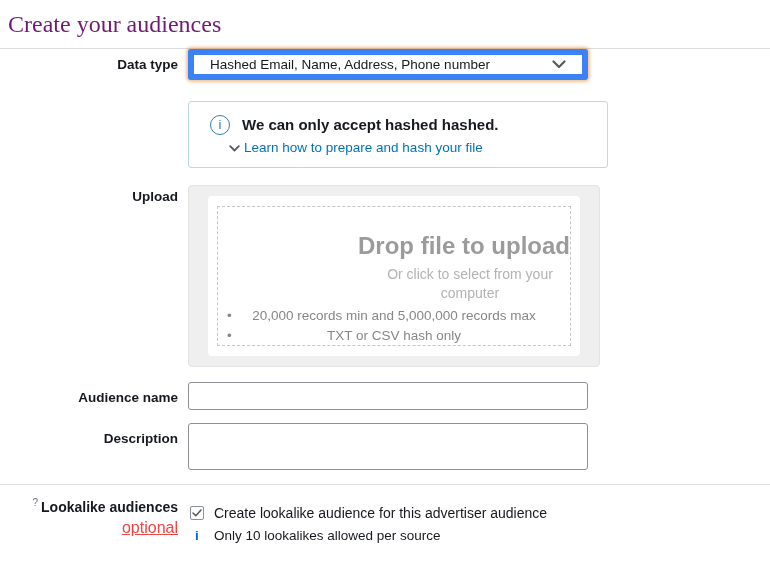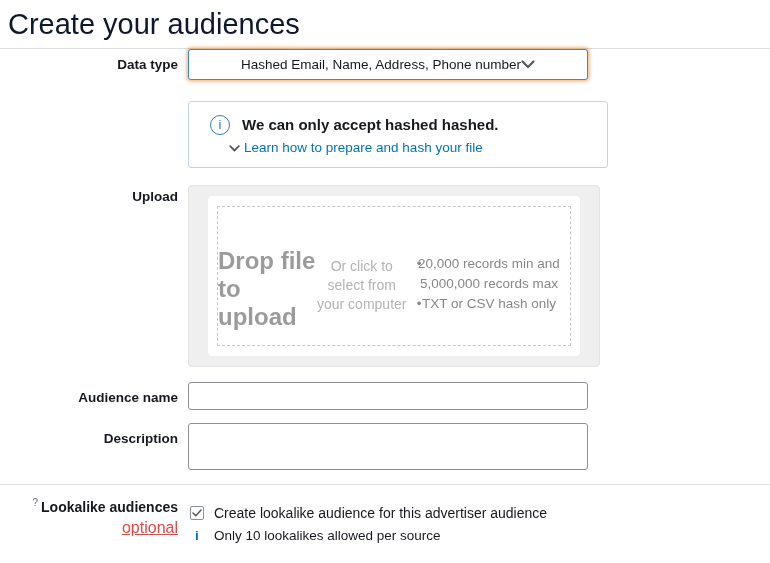--- a/index.html
+++ b/index.html
@@ -6,36 +6,36 @@
   html, body { margin: 0; padding: 0; }
   body {
     width: 770px; height: 563px;
     background: #ffffff;
     font-family: "Liberation Sans", sans-serif;
     color: #16191f;
     overflow: hidden;
     position: relative;
   }
   .header { padding: 12px 8px 11px 8px; }
-  .page-title { font-size: 29px; font-weight: 400; color: #0f172a; line-height: 25px; }
+  .page-title { font-size: 24px; font-weight: 400; color: #701a75; line-height: 25px; font-family: Liberation Serif, serif; }
   .divider { border: none; border-top: 1px solid #dddddd; margin: 0; width: 100%; }
 
   .row { display: grid; grid-template-columns: 178px 1fr; column-gap: 10px; }
   .field-label { text-align: right; font-weight: bold; font-size: 13.5px; color: #16191f; }
   .lbl-pad { padding-top: 8px; }
 
   
   .row-datatype { margin-top: 0; }
   .select-box {
     width: 400px; height: 31px;
     background: #fff;
-    border: 1px solid #3b82f6;
+    border: 6px solid #3b82f6;
     border-radius: 3px;
     box-shadow: 0 0 3px 2px rgba(228,121,17,0.45);
-    display: flex; align-items: center; justify-content: center;
+    display: flex; align-items: center; justify-content: space-between;
     padding: 0 16px;
     font-size: 13.5px; color: #16191f;
     cursor: pointer;
   }
   .chev { width: 14px; height: 9px; flex: 0 0 auto; }
 
   
   .row-info { margin-top: 21px; }
   .info-banner {
     width: 420px;
@@ -71,21 +71,21 @@
   }
   .upload-inner {
     width: 100%; height: 100%;
     background: #ffffff;
     border-radius: 4px;
     padding: 10px 9px;
   }
   .dropzone {
     width: 100%; height: 100%;
     border: 1px dashed #c6c6c6;
-    display: flex; flex-direction: row; align-items: center;
+    display: flex; flex-direction: column; align-items: flex-end;
     padding-top: 13px;
     cursor: pointer;
   }
   .drop-title { font-size: 24px; font-weight: bold; color: #9b9b9b; margin-top: 12px; }
   .drop-subtitle {
     font-size: 14px; color: #b3b3b3; text-align: center;
     width: 200px; line-height: 19px; margin-top: 5px;
   }
   .req-list { width: 100%; margin-top: 3px; }
   .req-item { position: relative; text-align: center; font-size: 13.5px; color: #85878a; line-height: 20px; }

